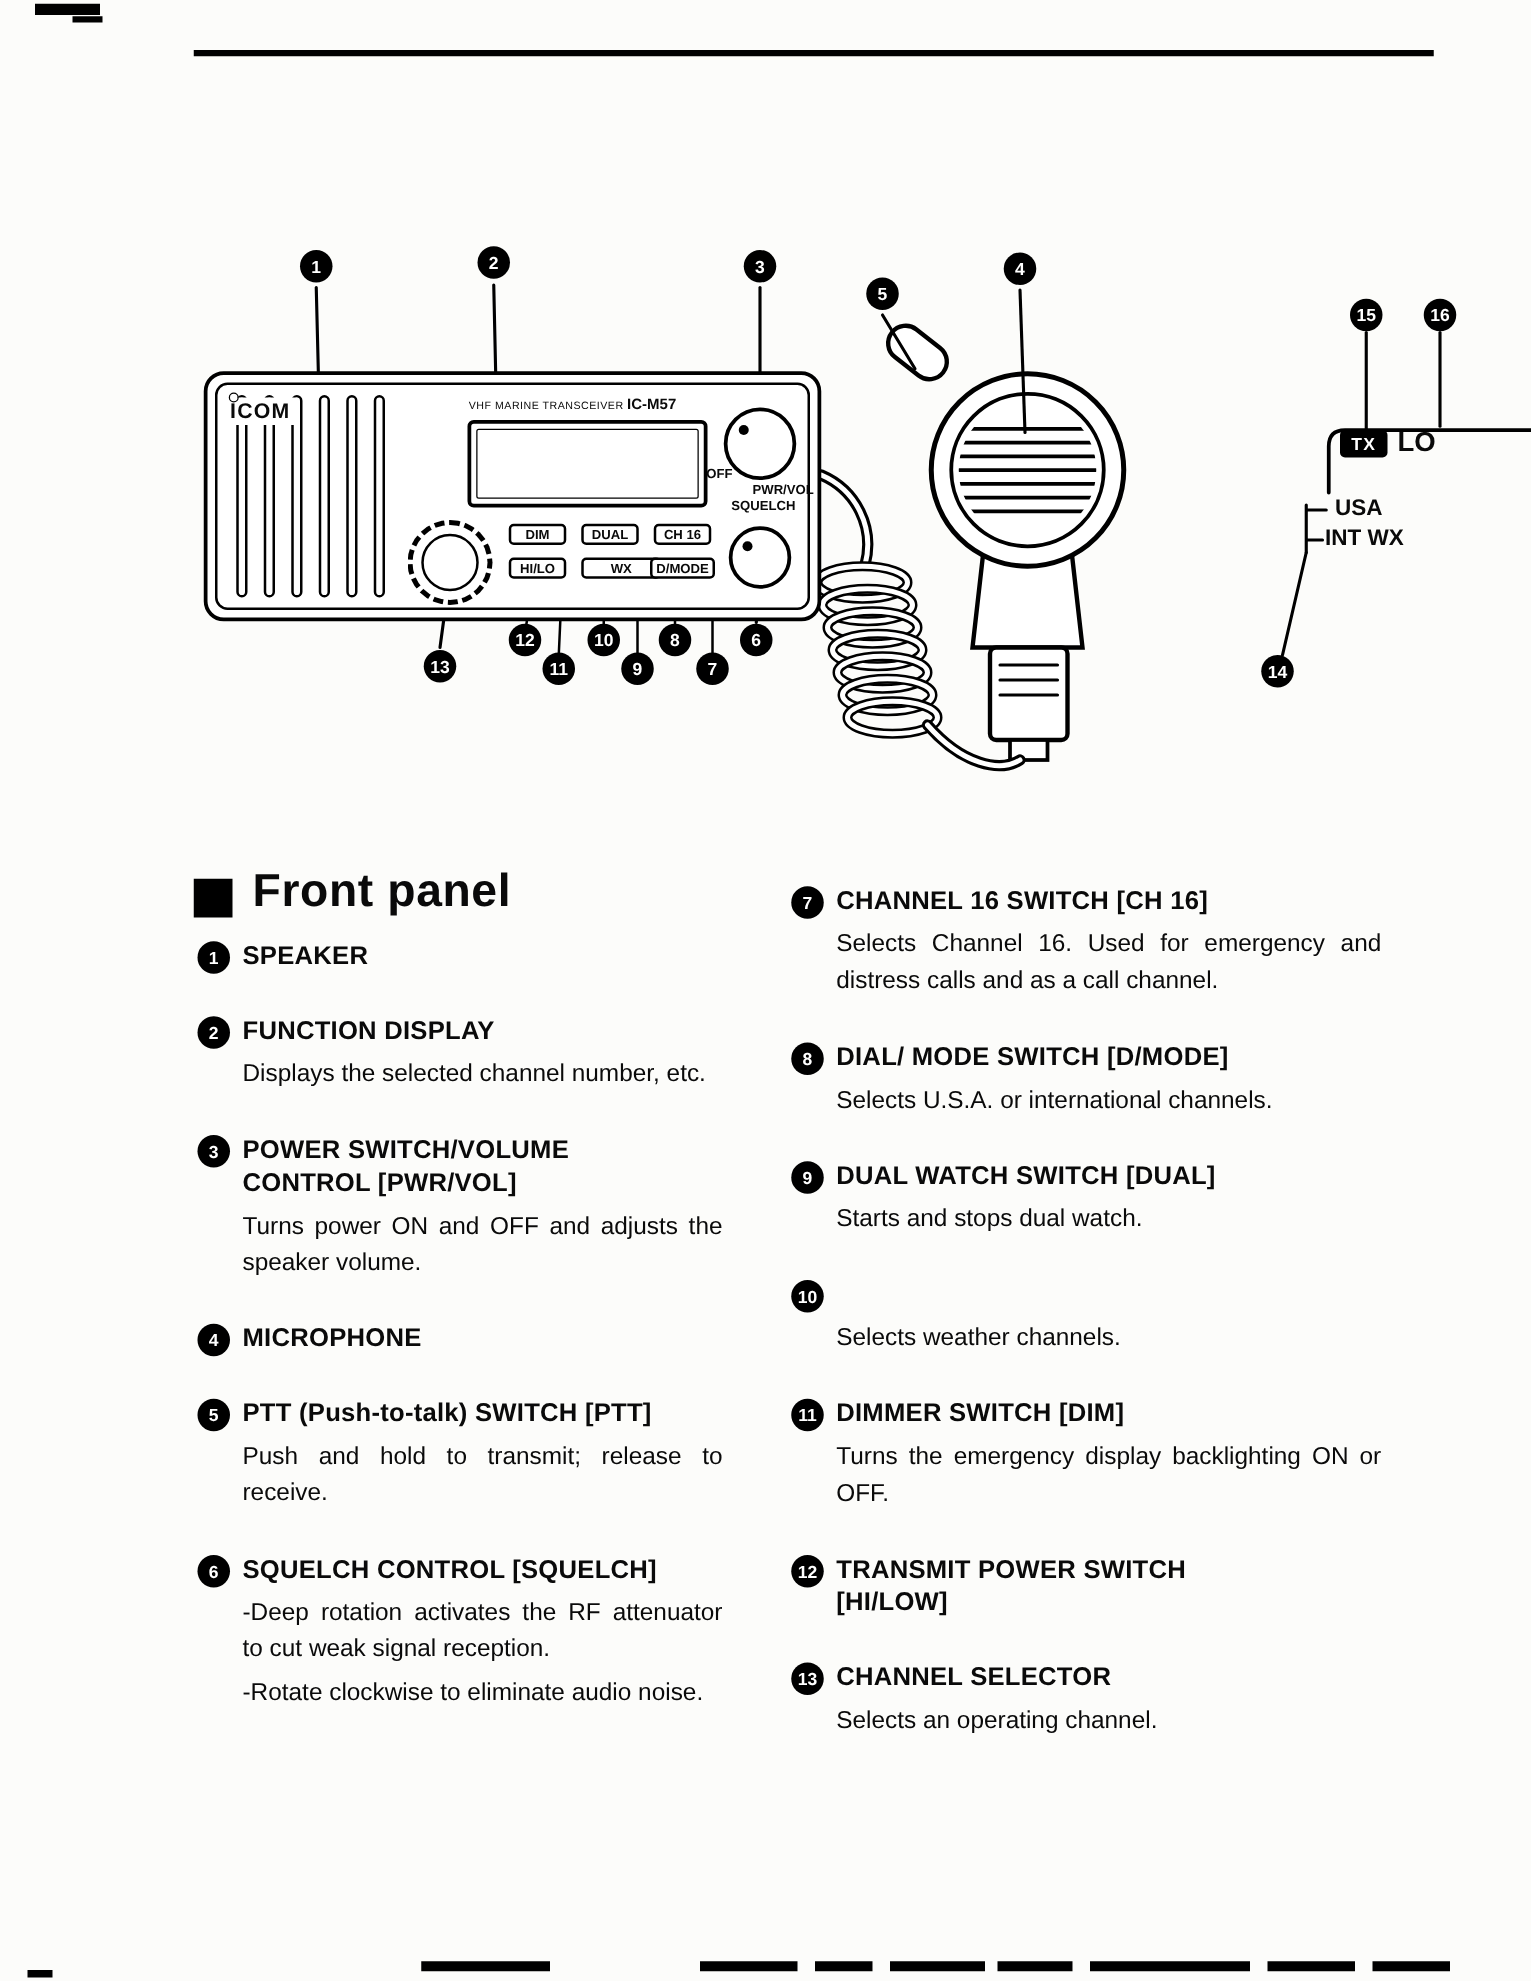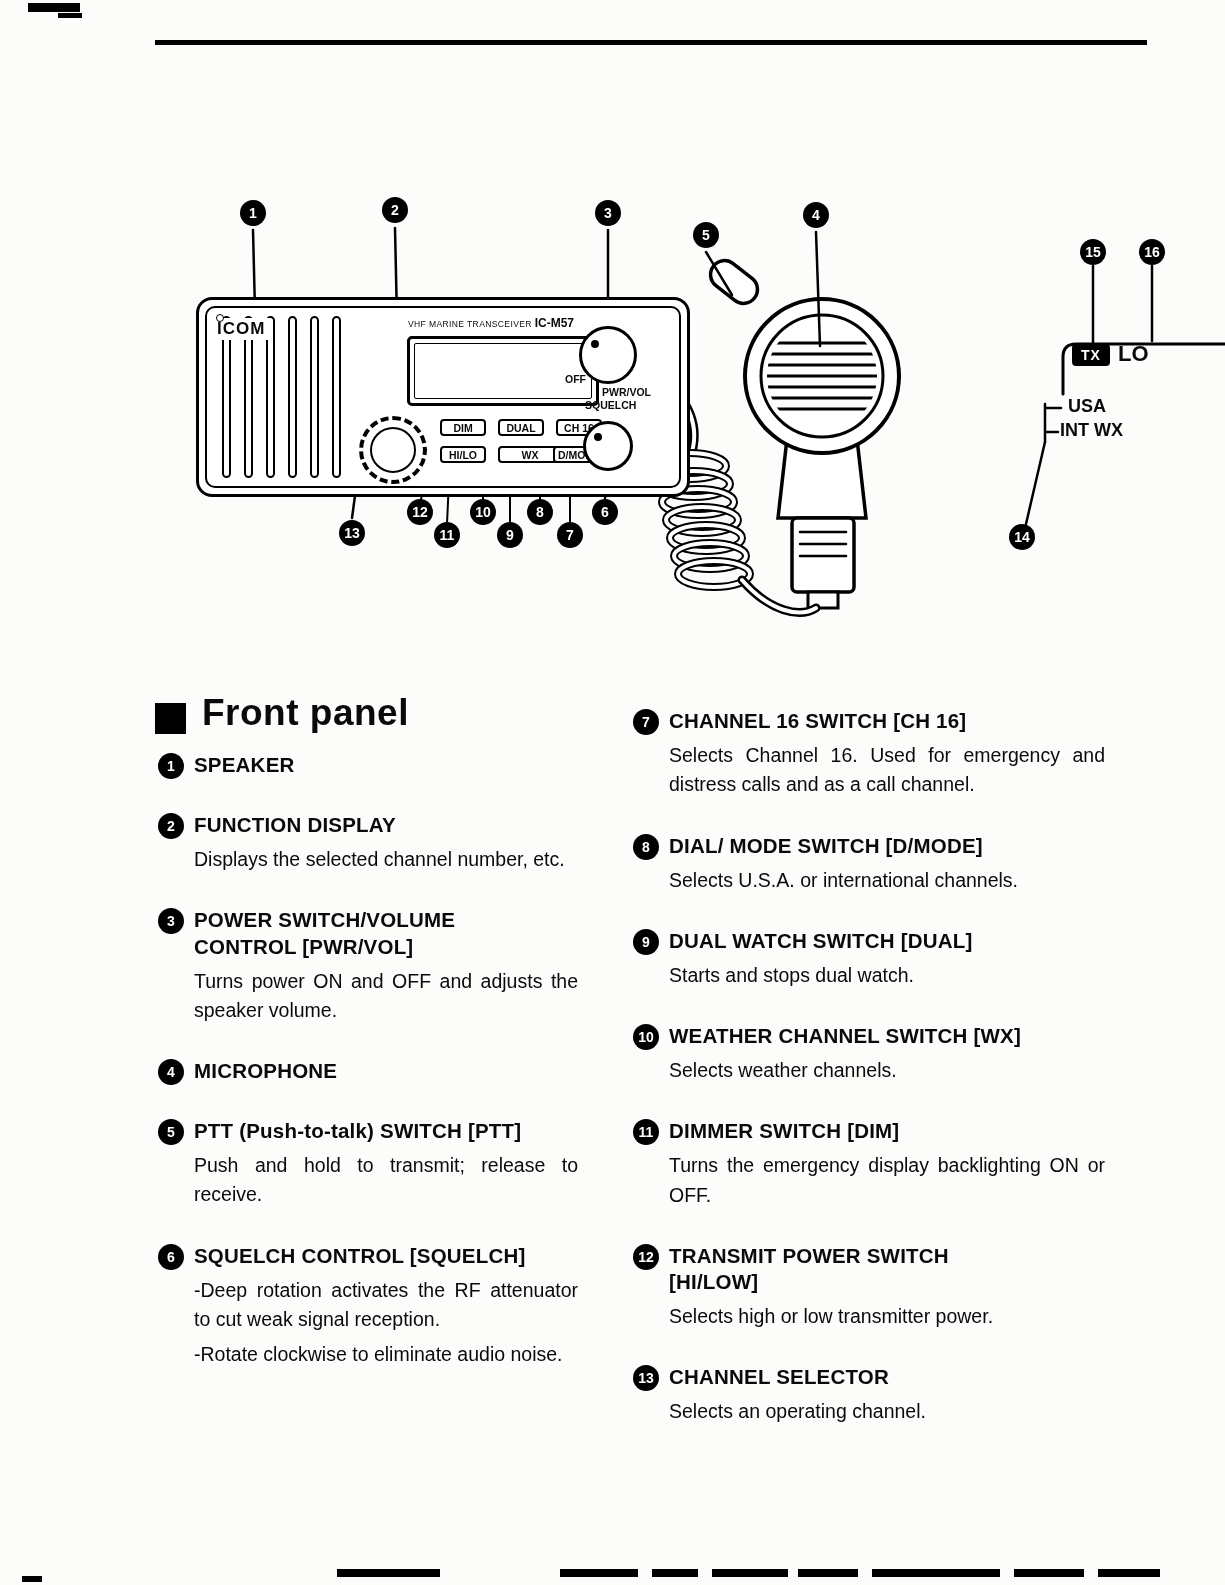--- a/index.html
+++ b/index.html
@@ -7,21 +7,21 @@
     width:1225px;height:1585px;position:relative;
     background:#fcfcfa;color:#0a0a0a;
     font-family:"Liberation Sans", sans-serif;
     overflow:hidden;
   }
   .mark{position:absolute;background:#000;}
   .top-rule{position:absolute;left:155px;top:40px;width:992px;height:5px;background:#000;}
 
   
   .radio{position:absolute;left:163px;top:297px;width:488px;height:194px;
-    border:3.5px solid #000;border-radius:16px;background:#fff;margin-left:33px;}
+    border:3.5px solid #000;border-radius:16px;background:#fff;}
   .radio-inner{position:absolute;left:6px;top:6px;right:6px;bottom:6px;
     border:2px solid #000;border-radius:10px;}
   .grille{position:absolute;left:23px;top:16px;width:146px;height:162px;
     display:flex;gap:13px;}
   .grille .bar{width:9px;height:100%;border:2px solid #000;border-radius:6px;box-sizing:border-box;}
   .icom-logo{position:absolute;left:14px;top:18px;background:#fff;padding:1px 6px 1px 4px;
     font-weight:bold;font-size:17px;letter-spacing:1px;z-index:3;}
   .icom-dot{position:absolute;left:3px;top:-4px;width:6px;height:6px;border:1.5px solid #000;border-radius:50%;}
   .model-line{position:absolute;left:209px;top:16px;font-size:8.5px;letter-spacing:.4px;white-space:nowrap;}
   .model-line .mdl{font-size:12px;font-weight:bold;letter-spacing:0;}
@@ -286,40 +286,38 @@
     <div class="item-head">
       <span class="co">9</span>
       <span class="item-title">DUAL WATCH SWITCH [DUAL]</span>
     </div>
     <p class="item-body">Starts and stops dual watch.</p>
   </div>
 
   <div class="item">
     <div class="item-head">
       <span class="co">10</span>
-      <span class="item-title">WEATHER CHANNEL SWITCH [WX]</span>
     </div>
     <p class="item-body">Selects weather channels.</p>
   </div>
 
   <div class="item">
     <div class="item-head">
       <span class="co">11</span>
       <span class="item-title">DIMMER SWITCH [DIM]</span>
     </div>
     <p class="item-body">Turns the emergency display backlighting ON or OFF.</p>
   </div>
 
   <div class="item">
     <div class="item-head">
       <span class="co">12</span>
       <span class="item-title">TRANSMIT POWER SWITCH
 [HI/LOW]</span>
     </div>
-    <p class="item-body">Selects high or low transmitter power.</p>
   </div>
 
   <div class="item">
     <div class="item-head">
       <span class="co">13</span>
       <span class="item-title">CHANNEL SELECTOR</span>
     </div>
     <p class="item-body">Selects an operating channel.</p>
   </div>
 

